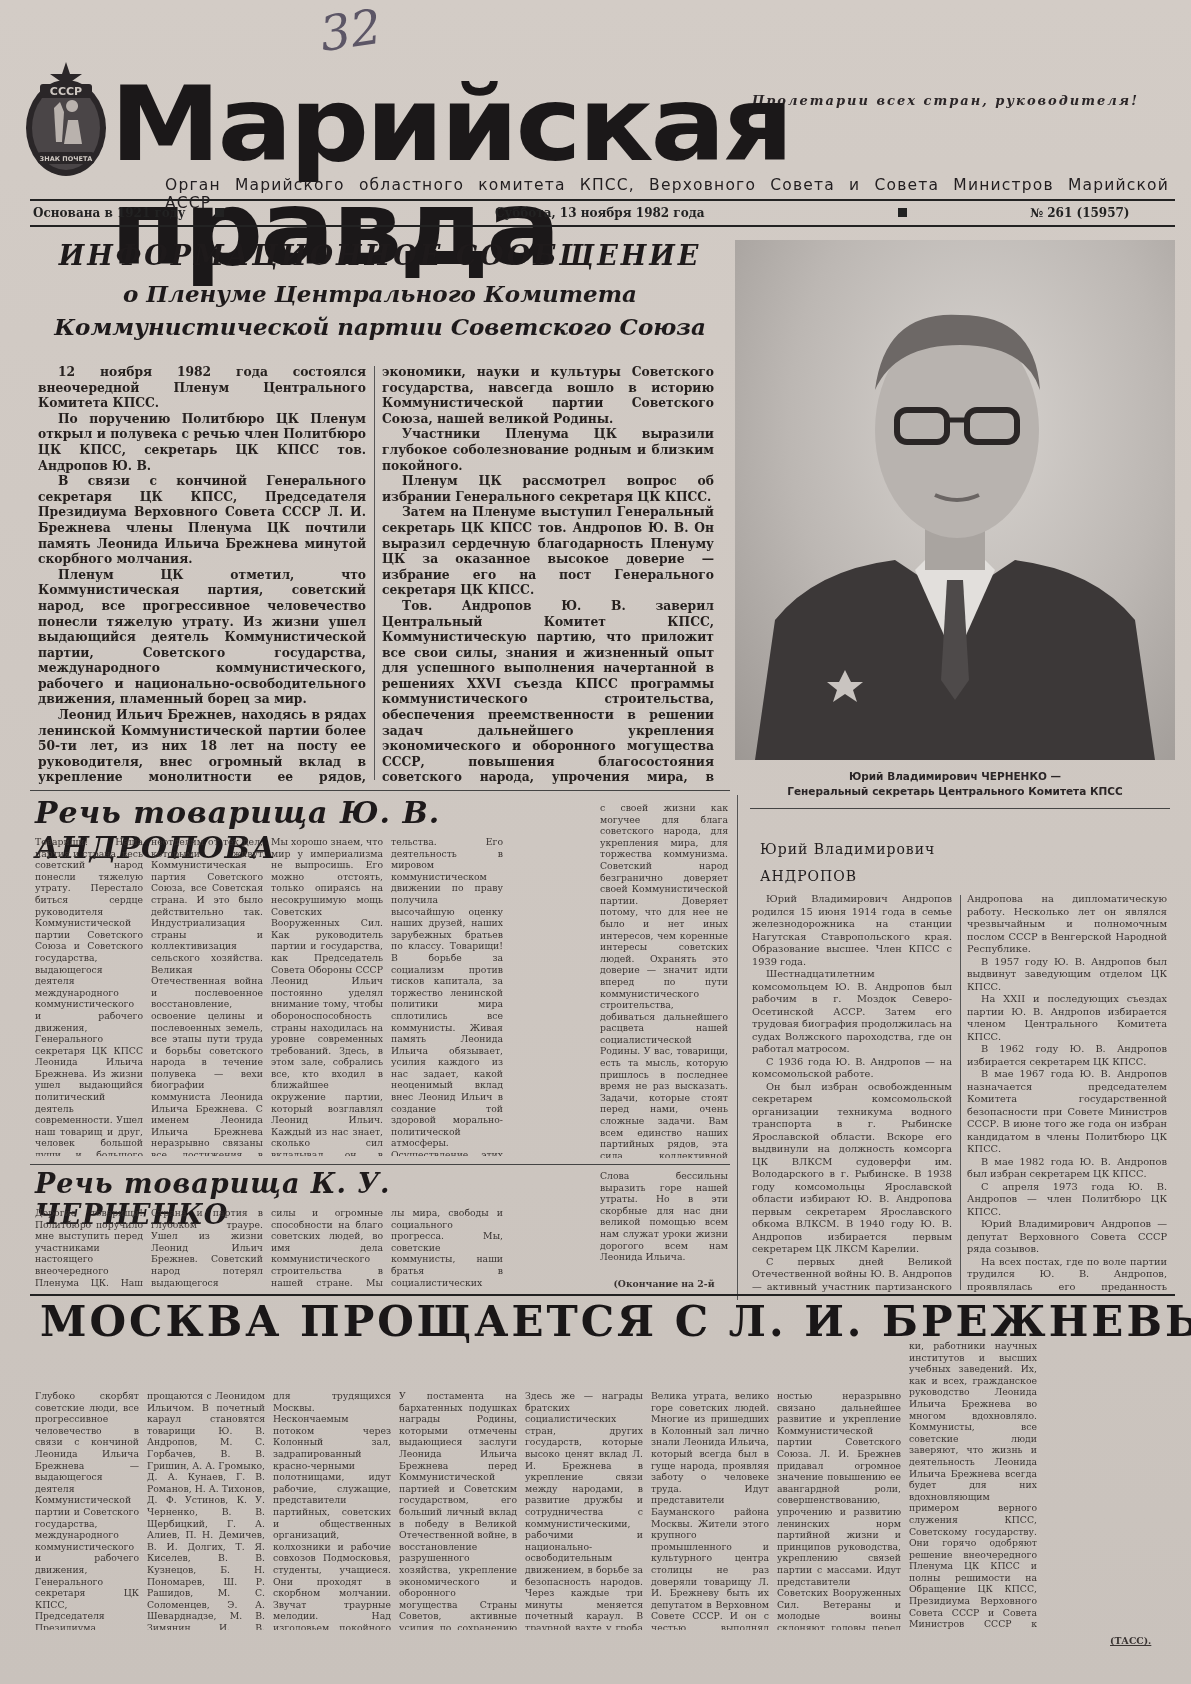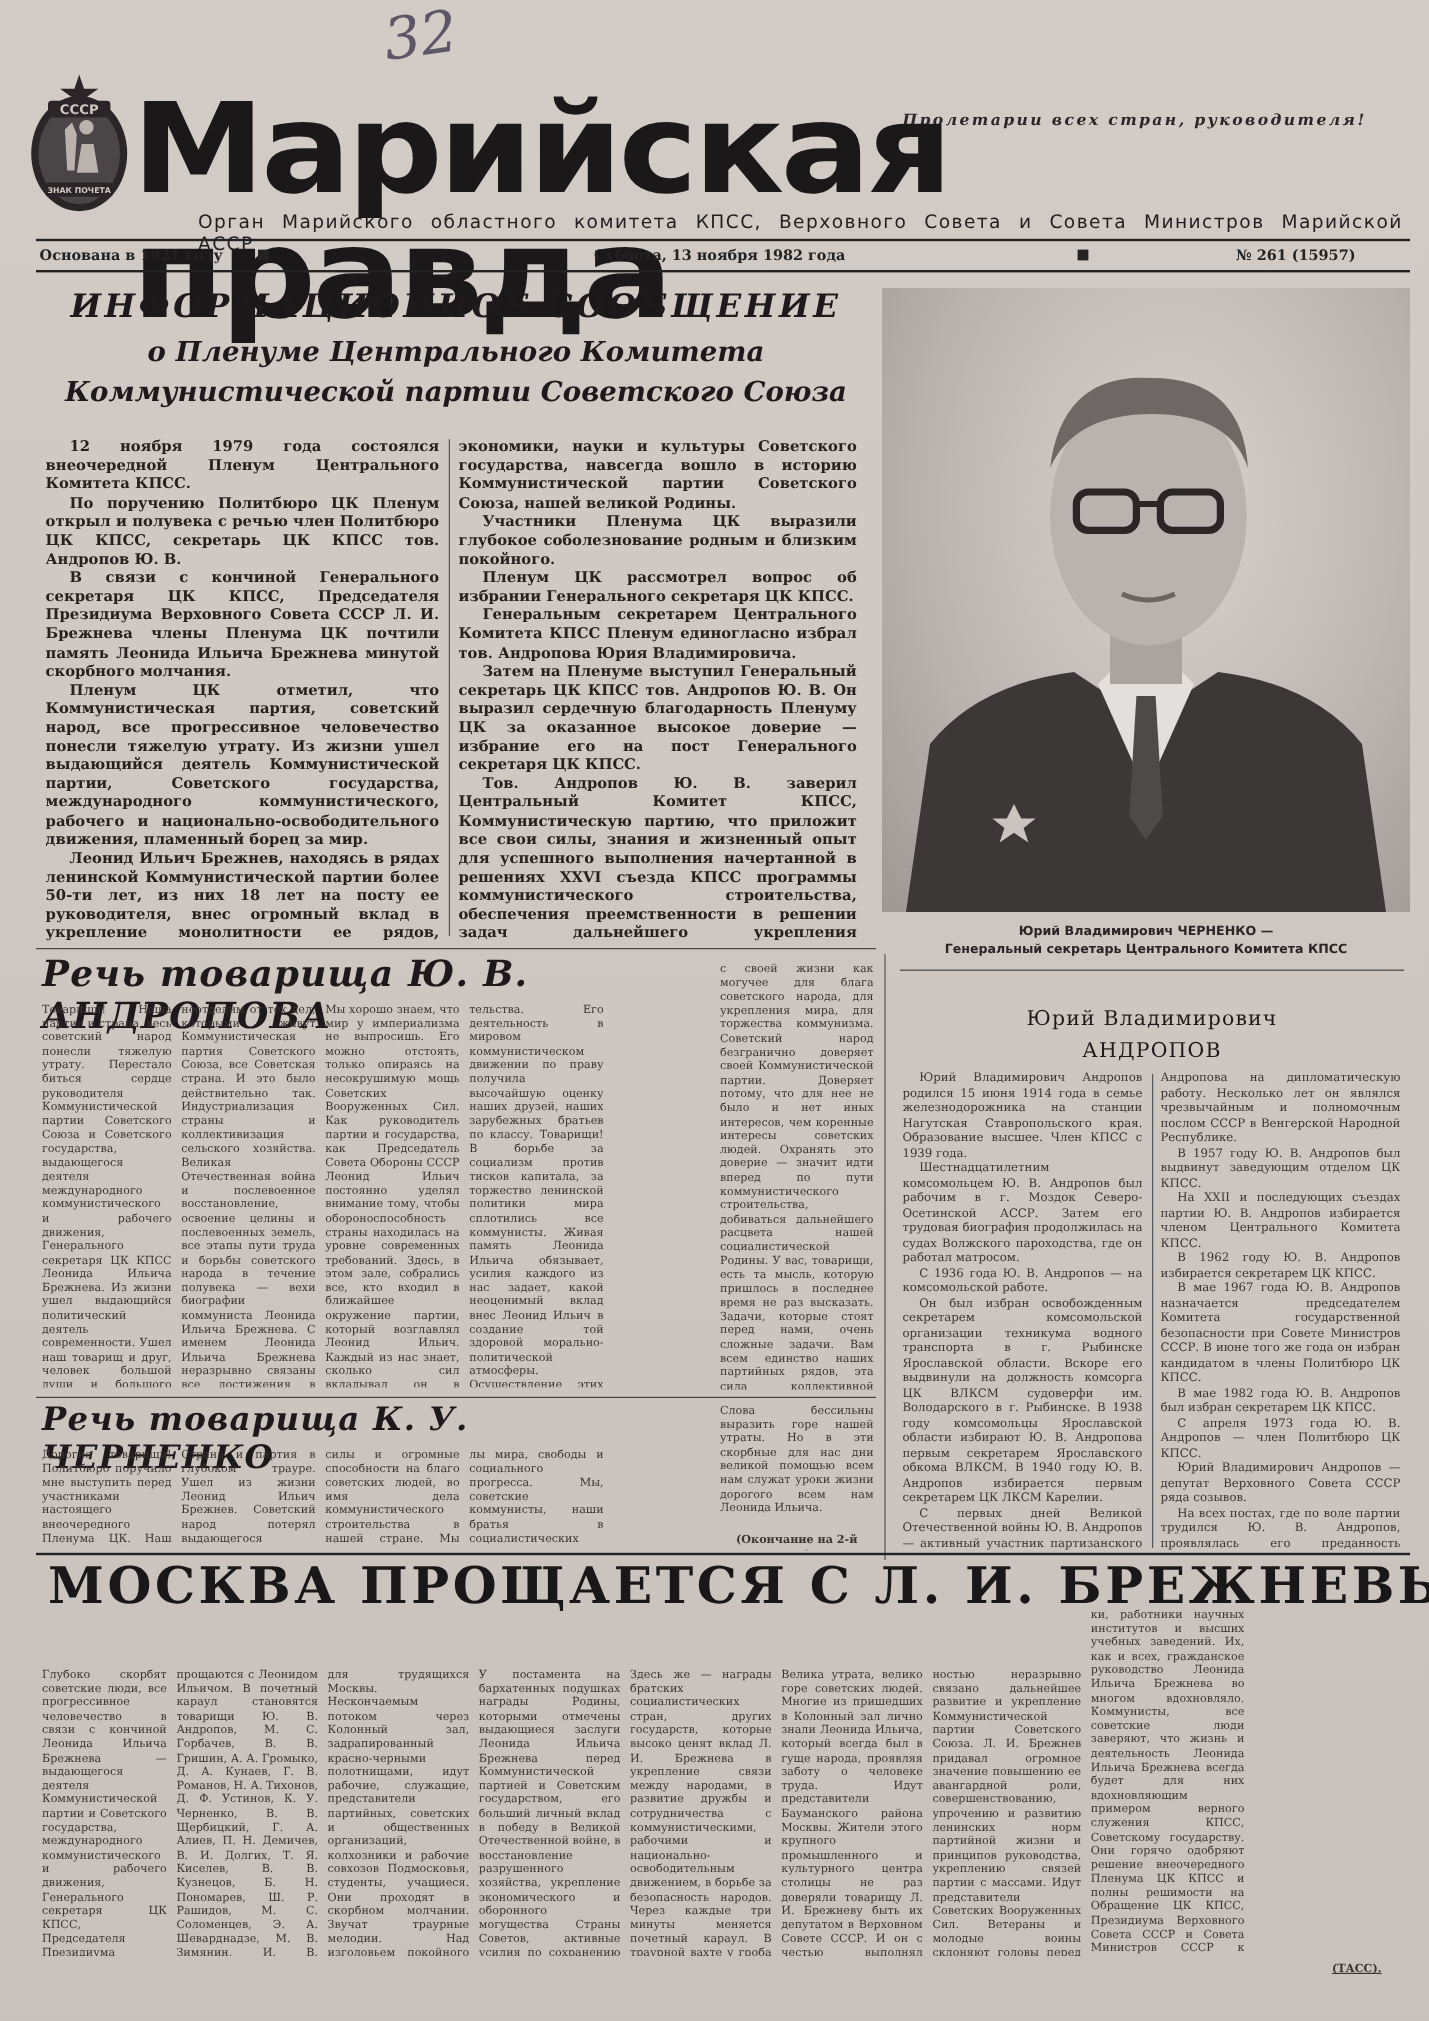--- a/index.html
+++ b/index.html
@@ -12,21 +12,21 @@
   .organ{position:absolute;left:165px;top:176px;font-family:"DejaVu Sans",sans-serif;font-size:15.5px;letter-spacing:1.2px;word-spacing:8px;color:#221e20;}
   .rule{position:absolute;height:2px;background:#222;}
   .dateline{position:absolute;top:206px;font-weight:bold;font-size:12px;color:#222;}
   .sq{position:absolute;top:208px;width:9px;height:9px;background:#222;}
   .headline{position:absolute;font-style:italic;font-weight:bold;color:#1e1a1b;text-align:center;}
   .col{position:absolute;font-size:12.3px;line-height:15.6px;font-weight:bold;text-align:justify;color:#26211f;}
   .col p{margin:0;text-indent:20px;}
   .vline{position:absolute;width:1px;background:#555;}
   .photo{position:absolute;left:735px;top:240px;width:440px;height:520px;background:radial-gradient(ellipse at 55% 35%,#d7d3cf 0%,#bcb7b3 55%,#9d9894 100%);overflow:hidden;}
   .caption{position:absolute;left:735px;width:440px;text-align:center;font-family:"DejaVu Sans",sans-serif;font-weight:bold;font-size:10.5px;color:#2a2526;}
-  .bio-title{position:absolute;left:760px;width:400px;text-align:center;font-size:17px;letter-spacing:1px;color:#1f1b1c;line-height:28px;}
+  .bio-title{position:absolute;left:760px;width:400px;text-align:left;font-size:14px;letter-spacing:1px;color:#1f1b1c;line-height:28px;}
   .small{position:absolute;font-size:9.3px;line-height:11.6px;color:#3a3432;text-align:justify;overflow:hidden;}
   .small p{margin:0;text-indent:14px;}
   .bigtitle{position:absolute;left:40px;top:1297px;font-weight:bold;font-size:42px;letter-spacing:3px;color:#1a1718;white-space:nowrap;}
 </style>
 </head>
 <body>
 
 <div class="page">
 
   <div class="handwritten">32</div>
@@ -53,32 +53,31 @@
   <div class="dateline" style="left:495px;">Суббота, 13 ноября 1982 года</div>
   <div class="sq" style="left:898px;"></div>
   <div class="dateline" style="left:1030px;">№ 261 (15957)</div>
   <div class="rule" style="left:30px;top:225px;width:1145px;"></div>
 
   <div class="headline" style="left:40px;top:240px;width:680px;font-size:27px;letter-spacing:3px;">ИНФОРМАЦИОННОЕ СООБЩЕНИЕ</div>
   <div class="headline" style="left:40px;top:280px;width:680px;font-size:23px;">о Пленуме Центрального Комитета</div>
   <div class="headline" style="left:30px;top:313px;width:700px;font-size:23px;">Коммунистической партии Советского Союза</div>
 
   <div class="col" style="left:38px;top:364px;width:328px;height:420px;overflow:hidden;">
-    <p>12 ноября 1979 года состоялся внеочередной Пленум Центрального Комитета КПСС.</p>
+    <p>12 ноября 1982 года состоялся внеочередной Пленум Центрального Комитета КПСС.</p>
       <p>По поручению Политбюро ЦК Пленум открыл и полувека с речью член Политбюро ЦК КПСС, секретарь ЦК КПСС тов. Андропов Ю. В.</p>
       <p>В связи с кончиной Генерального секретаря ЦК КПСС, Председателя Президиума Верховного Совета СССР Л. И. Брежнева члены Пленума ЦК почтили память Леонида Ильича Брежнева минутой скорбного молчания.</p>
       <p>Пленум ЦК отметил, что Коммунистическая партия, советский народ, все прогрессивное человечество понесли тяжелую утрату. Из жизни ушел выдающийся деятель Коммунистической партии, Советского государства, международного коммунистического, рабочего и национально-освободительного движения, пламенный борец за мир.</p>
       <p>Леонид Ильич Брежнев, находясь в рядах ленинской Коммунистической партии более 50-ти лет, из них 18 лет на посту ее руководителя, внес огромный вклад в укрепление монолитности ее рядов, политического, социально-экономического и оборонного могущества Советского Союза. Исключительно велика его роль в укреплении мира и международной безопасности. Имя Леонида Ильича Брежнева, с которым непосредственно связаны великие свершения в жизни нашей страны,— индустриализация и коллективизация сельского хозяйства, историческая победа советского народа в Великой Отечественной войне, послевоенное восстановление народного хозяйства нашей Родины, исследование космоса, все успехи в развитии</p>
   </div>
   <div class="vline" style="left:374px;top:366px;height:414px;"></div>
   <div class="col" style="left:382px;top:364px;width:332px;height:420px;overflow:hidden;">
     <p style="text-indent:0">экономики, науки и культуры Советского государства, навсегда вошло в историю Коммунистической партии Советского Союза, нашей великой Родины.</p>
       <p>Участники Пленума ЦК выразили глубокое соболезнование родным и близким покойного.</p>
       <p>Пленум ЦК рассмотрел вопрос об избрании Генерального секретаря ЦК КПСС.</p>
-      <p>Генеральным секретарем Центрального Комитета КПСС Пленум единогласно избрал тов. Андропова Юрия Владимировича.</p>
       <p>Затем на Пленуме выступил Генеральный секретарь ЦК КПСС тов. Андропов Ю. В. Он выразил сердечную благодарность Пленуму ЦК за оказанное высокое доверие — избрание его на пост Генерального секретаря ЦК КПСС.</p>
       <p>Тов. Андропов Ю. В. заверил Центральный Комитет КПСС, Коммунистическую партию, что приложит все свои силы, знания и жизненный опыт для успешного выполнения начертанной в решениях XXVI съезда КПСС программы коммунистического строительства, обеспечения преемственности в решении задач дальнейшего укрепления экономического и оборонного могущества СССР, повышения благосостояния советского народа, упрочения мира, в осуществлении всей ленинской внутренней и внешней политики, проводившейся при Л. И. Брежневе.</p>
   </div>
 
   <div class="photo">
     <svg width="440" height="520" viewBox="0 0 440 520">
       <path d="M20 520 L40 380 Q80 330 160 320 L220 360 L280 320 Q360 330 400 380 L420 520 Z" fill="#3c3838"></path>
       <path d="M180 330 L220 420 L260 330 L240 310 L200 310 Z" fill="#e2dfdc"></path>
       <path d="M212 340 L228 340 L234 440 L220 460 L206 440 Z" fill="#4e4a4a"></path>
       <rect x="190" y="270" width="60" height="60" fill="#a9a4a0"></rect>

